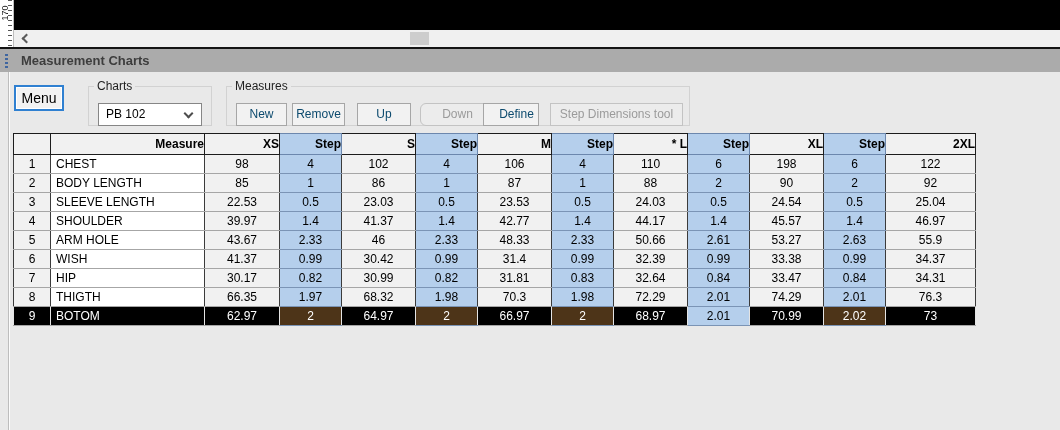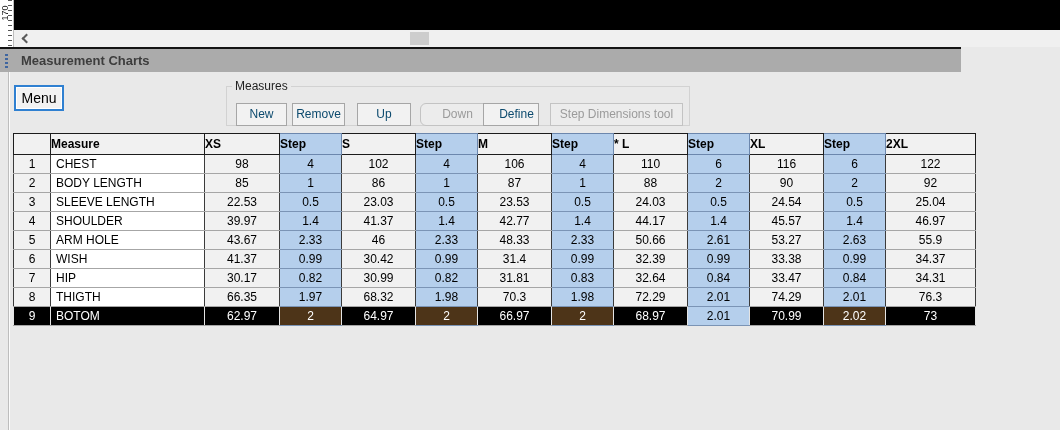--- a/index.html
+++ b/index.html
@@ -27,21 +27,21 @@
   
   .hscroll { position:absolute; left:14px; top:30px; width:1046px; height:17px; background:#f0f0f0; }
   .chevron-left {
     position:absolute; left:9px; top:5px; width:7px; height:7px;
     border-left:2px solid #5a5a5a; border-bottom:2px solid #5a5a5a; transform:rotate(45deg);
   }
   .hscroll-thumb { position:absolute; left:396px; top:2px; width:19px; height:13px; background:#cdcdcd; }
 
   
   .titlebar {
-    position:absolute; left:0; top:47px; width:961px; height:25px;
+    position:absolute; left:0; top:47px; width:1060px; height:25px;
     background:#ababab; border-top:2px solid #141414;text-decoration:underline;
   }
   .grip {
     position:absolute; left:5px; top:5px; width:3px; height:14px;
     background:repeating-linear-gradient(to bottom, #3f66a0 0 2px, transparent 2px 4px);
   }
   .titlebar-text { position:absolute; left:21px; top:4px; font-size:13px; font-weight:bold; color:#3d3d3d; }
 
   
   .panel { position:absolute; left:0; top:72px; width:1060px; height:358px; background:#e9e9e9; }
@@ -84,21 +84,21 @@
   table.grid {
     position:absolute; left:13px; top:61px; width:962px;
     border-collapse:collapse; table-layout:fixed;
     font-family:"Liberation Sans", sans-serif; font-size:12px;
     border:1px solid #000;
   }
   .grid thead tr { height:21px; }
   .grid tbody tr { height:19px; }
   .grid th {
     background:#f1f1f1; font-weight:bold; border:1px solid #1c1c1c;
-    text-align:left; overflow:hidden; white-space:nowrap;
+    text-align:right; overflow:hidden; white-space:nowrap;
   }
   .grid th.step { background:var(--step-blue,#b5cfec); border-color:#6c87ad; }
   .grid td {
     background:#f1f1f1; text-align:center; overflow:hidden; white-space:nowrap;
     border-left:1px solid #3b3b3b; border-right:1px solid #3b3b3b;
     border-top:1px solid #a6a6a6; border-bottom:1px solid #a6a6a6;
   }
   .grid td.rownum { background:#f1f1f1; }
   .grid td.measure { background:#fff; text-align:left; padding-left:5px; }
   .grid td.step { background:var(--step-blue,#b5cfec);
@@ -126,20 +126,27 @@
   <div class="titlebar">
     <div class="grip"></div>
     <div class="titlebar-text">Measurement Charts</div>
   </div>
 
   <div class="panel">
     <div class="left-edge"></div>
 
     <button class="menu-btn">Menu</button>
 
+    <fieldset class="charts-group">
+      <legend>Charts</legend>
+      <div class="combo">
+        <span>PB 102</span>
+        <span class="combo-chevron"></span>
+      </div>
+    </fieldset>
 
     <fieldset class="measures-group">
       <legend>Measures</legend>
       <button class="btn b-new">New</button>
       <button class="btn b-remove">Remove</button>
       <button class="btn b-up">Up</button>
       <button class="btn b-down disabled">Down</button>
       <button class="btn b-define">Define</button>
       <button class="btn b-movedim disabled">Step Dimensions tool</button>
     </fieldset>
@@ -182,21 +189,21 @@
             <td class="rownum">1</td>
             <td class="measure">CHEST</td>
             <td class="">98</td>
             <td class="step">4</td>
             <td class="">102</td>
             <td class="step">4</td>
             <td class="">106</td>
             <td class="step">4</td>
             <td class="">110</td>
             <td class="step">6</td>
-            <td class="">116</td>
+            <td class="">198</td>
             <td class="step">6</td>
             <td class="">122</td>
           </tr>
           <tr>
             <td class="rownum">2</td>
             <td class="measure">BODY LENGTH</td>
             <td class="">85</td>
             <td class="step">1</td>
             <td class="">86</td>
             <td class="step">1</td>

